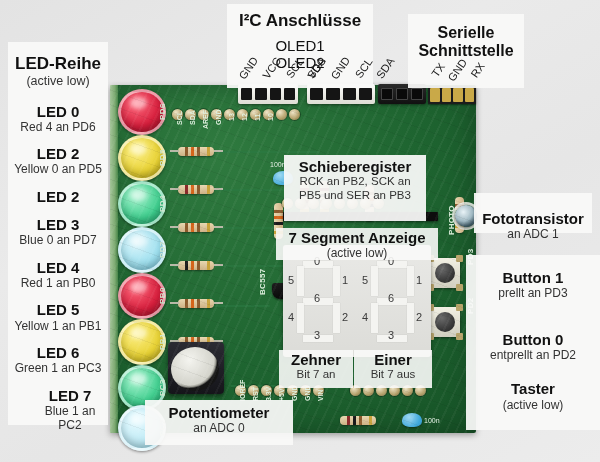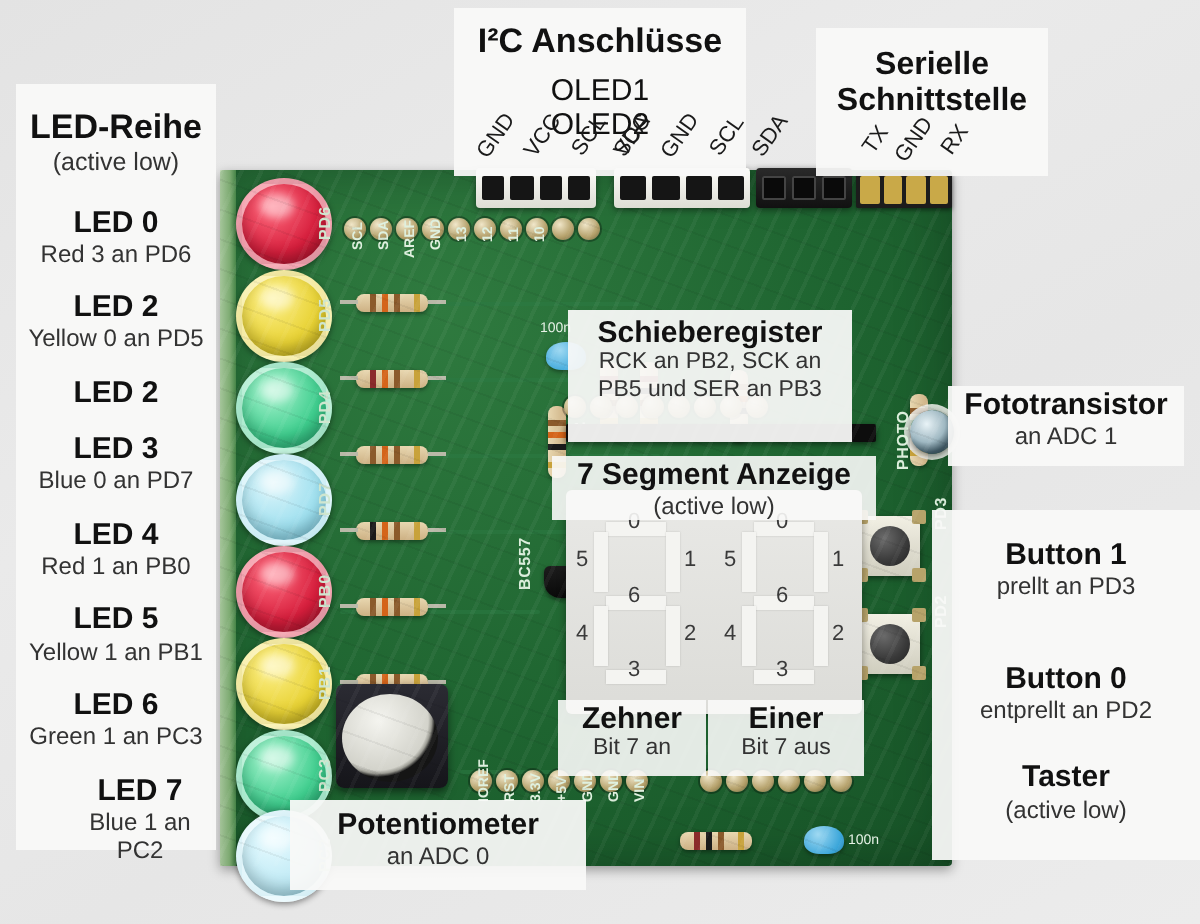--- a/index.html
+++ b/index.html
@@ -396,21 +396,21 @@
       <div class="sgn" style="left:23px;top:72px;">3</div>
     </div>
   </div>
 
   <div class="card" style="left:8px;top:42px;width:100px;height:383px;padding-top:12px;">
     <div class="lbl-title">LED-Reihe</div>
     <div class="lbl-sub">(active low)</div>
 
     <div style="margin-top:14px;">
       <div class="lbl-item">LED 0</div>
-      <div class="lbl-item-sub">Red 3 an PD6</div>
+      <div class="lbl-item-sub">Red 4 an PD6</div>
     </div>
     <div style="margin-top:11px;">
       <div class="lbl-item">LED 2</div>
       <div class="lbl-item-sub">Yellow 0 an PD5</div>
     </div>
     <div style="margin-top:11px;">
       <div class="lbl-item">LED 2</div>
     </div>
     <div style="margin-top:11px;">
       <div class="lbl-item">LED 3</div>
@@ -477,21 +477,21 @@
 
   <div class="card" style="left:279px;top:350px;width:74px;height:38px;padding-top:1px;background:rgba(249,249,248,.90);">
     <div class="lbl-title" style="font-size:15px;">Zehner</div>
     <div class="lbl-sub" style="font-size:11.5px;">Bit 7 an</div>
   </div>
   <div class="card" style="left:354px;top:350px;width:78px;height:38px;padding-top:1px;background:rgba(249,249,248,.90);">
     <div class="lbl-title" style="font-size:15px;">Einer</div>
     <div class="lbl-sub" style="font-size:11.5px;">Bit 7 aus</div>
   </div>
 
-  <div class="card" style="left:474px;top:193px;width:118px;height:40px;padding-top:1px;">
+  <div class="card" style="left:474px;top:193px;width:118px;height:40px;padding-top:17px;">
     <div class="lbl-title" style="font-size:15px;">Fototransistor</div>
     <div class="lbl-sub" style="font-size:12px;">an ADC 1</div>
   </div>
 
   <div class="card" style="left:466px;top:255px;width:134px;height:175px;padding-top:10px;">
     <div style="margin-top:4px;">
       <div class="lbl-title" style="font-size:15px;">Button 1</div>
       <div class="lbl-sub" style="font-size:12px;">prellt an PD3</div>
     </div>
     <div style="margin-top:30px;">

